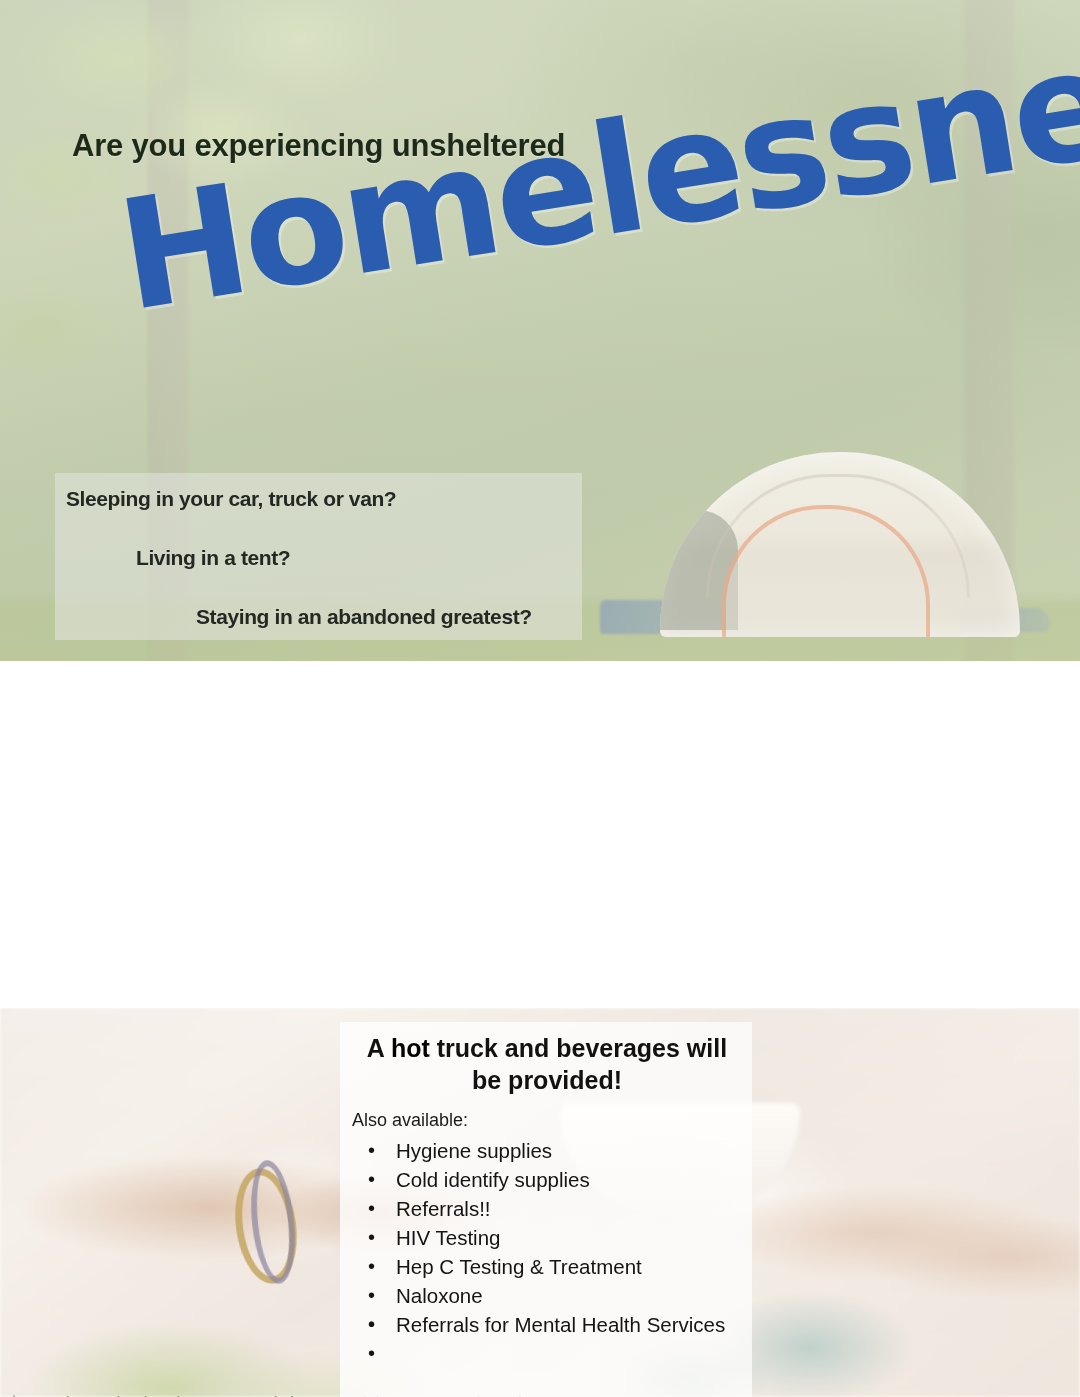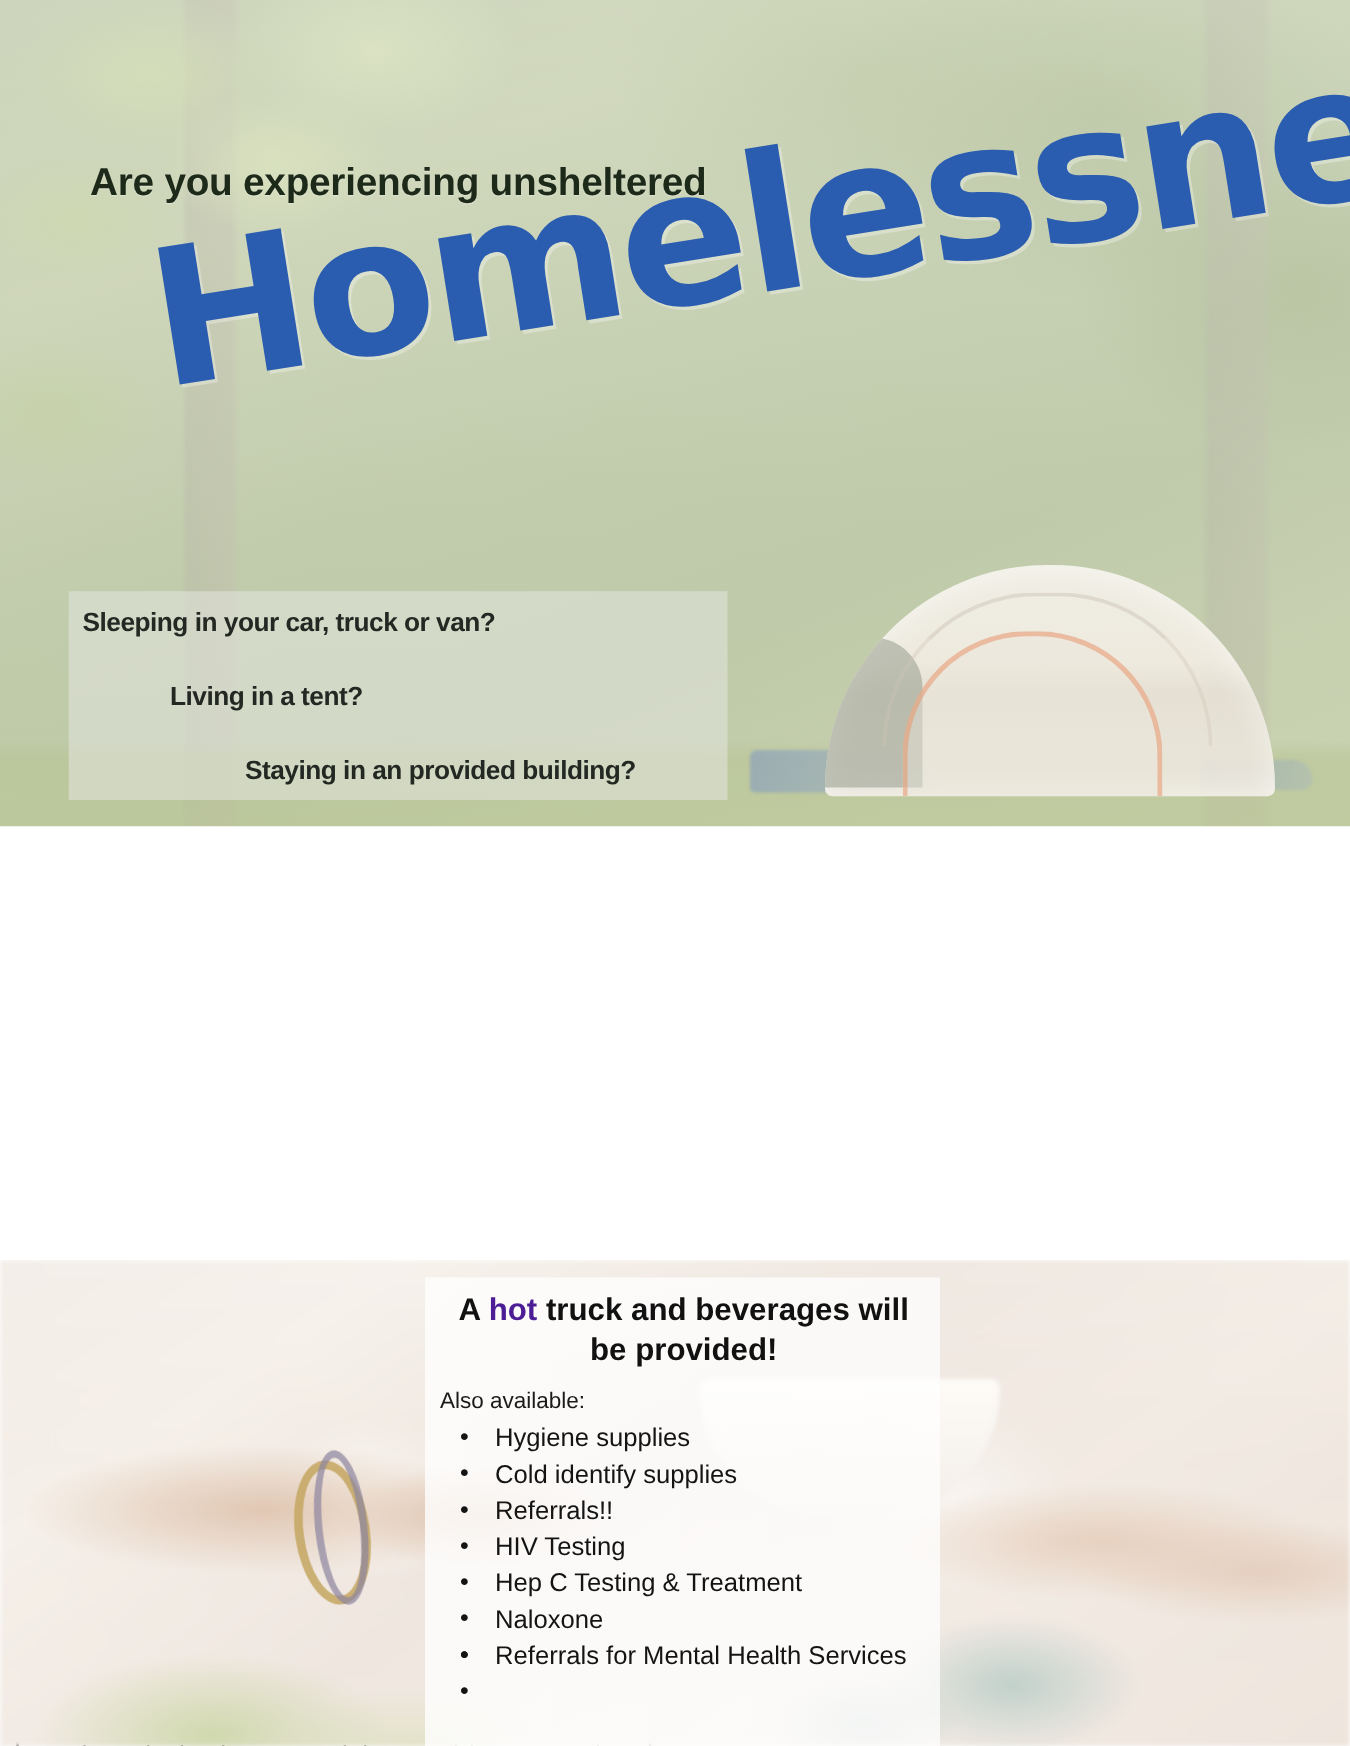--- a/index.html
+++ b/index.html
@@ -212,21 +212,21 @@
     position:absolute;left:340px;top:1022px;width:412px;height:375px;
     background:linear-gradient(to right, rgba(255,255,255,.80), rgba(255,255,255,.74));
   }
 
   .meal{
     position:absolute;left:352px;top:1032px;width:390px;
     text-align:center;
     font-size:25px;font-weight:bold;color:#111111;
     line-height:1.28;
   }
-  .meal .hot{color:#4c1d95;margin-top:48px;}
+  .meal .hot{color:#000000;margin-top:48px;}
 
   .also{
     position:absolute;left:352px;top:1110px;
     font-size:18px;color:#1a1a1a;
   }
   .svc-list{
     position:absolute;left:352px;top:1136px;width:420px;
     margin:0;padding:0 0 0 44px;
     list-style:none;
   }
@@ -255,21 +255,21 @@
     <div class="tent-seam"></div>
     <div class="tent-door"></div>
   </div>
 
   <div class="hero-line1">Are you experiencing unsheltered</div>
   <div class="hero-big">Homelessness?</div>
 
   <div class="q-panel"></div>
   <div class="q q1">Sleeping in your car, truck or van?</div>
   <div class="q q2">Living in a tent?</div>
-  <div class="q q3">Staying in an provided building?</div>
+  <div class="q q3">Staying in an abandoned greatest?</div>
 </div>
 
 <div class="mid">
 
   <div class="infobox">
     <div class="infobox-title">Everyone Counts!</div>
     <p class="infobox-body">The Point-in-Time Count (PiT Count) is an annual count of individuals sleeping in unsheltered locations. This count provides an accurate record of what homelessness looks like in our community, which helps identify areas of need, for planning purposes. This data will be used to request funding, and to ensure funds are allocated to the areas with greatest need.</p>
 
   </div>
 

